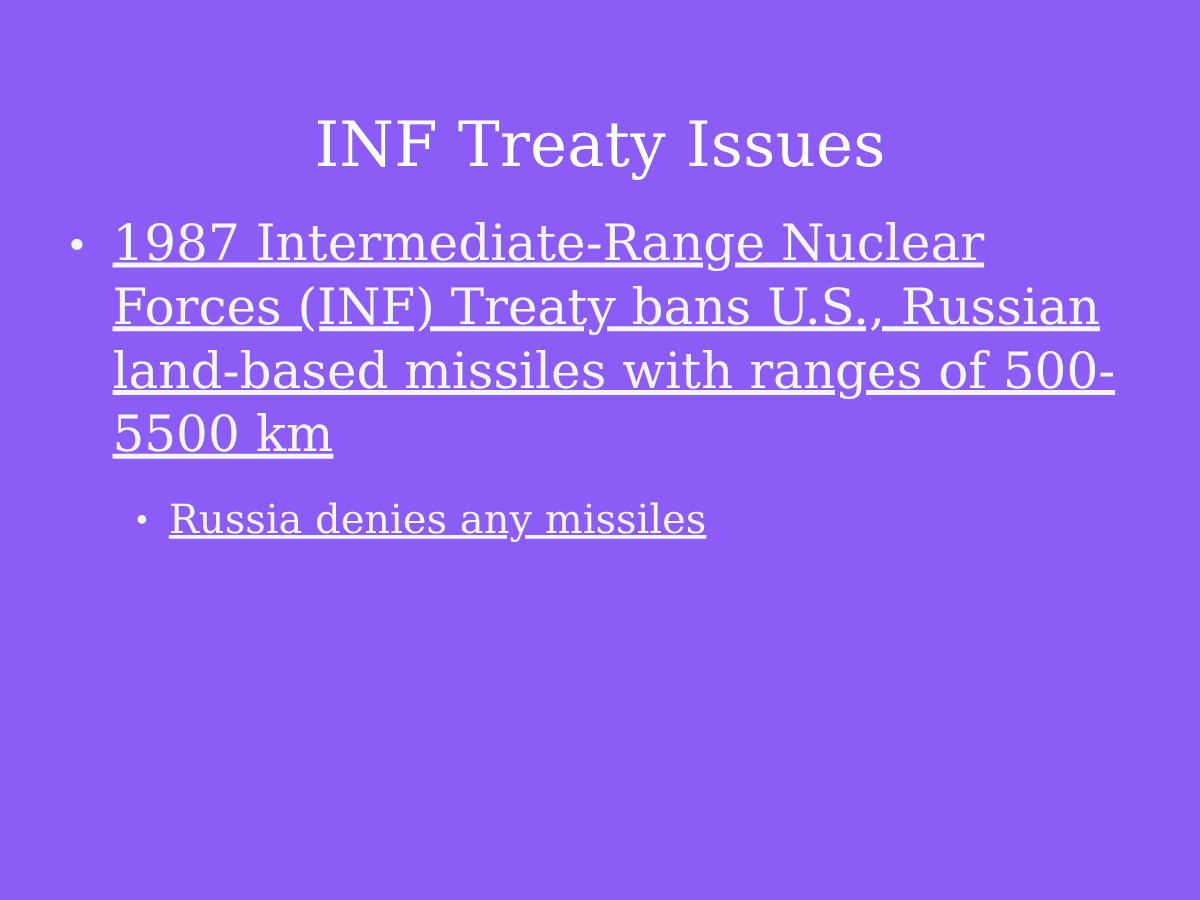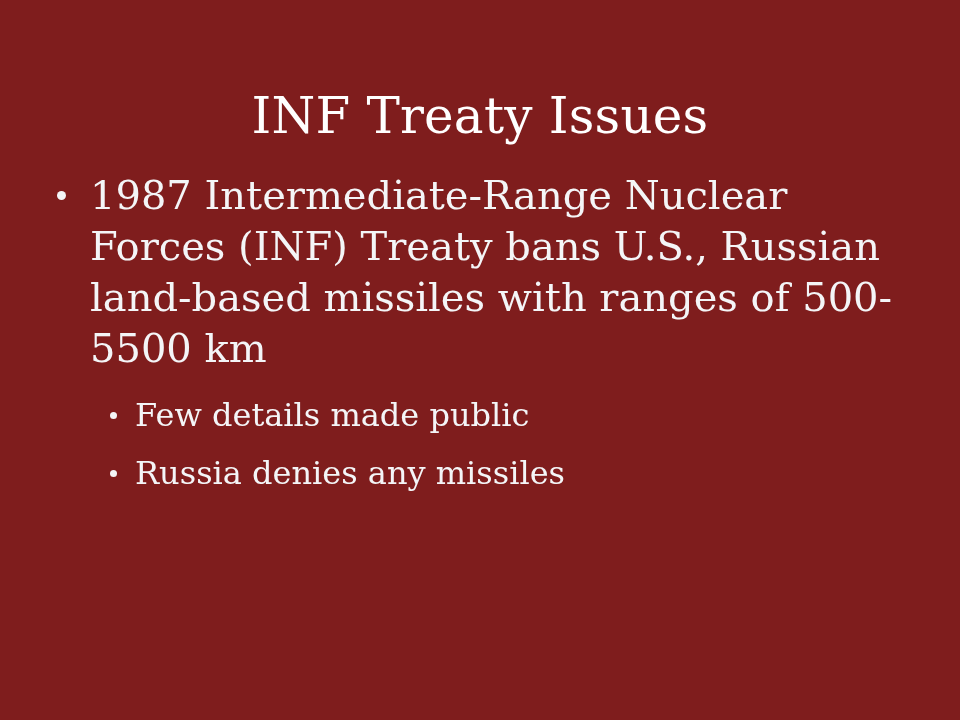--- a/index.html
+++ b/index.html
@@ -11,21 +11,21 @@
     width: 960px;
     height: 720px;
     overflow: hidden;
     font-family: "DejaVu Serif", "Liberation Serif", serif;
   }
 
   .slide {
     position: relative;
     width: 960px;
     height: 720px;
-    background: #7f1d1d;
+    background: #8b5cf6;
     box-sizing: border-box;
     overflow: hidden;
   }
 
   .slide-title {
     position: absolute;
     top: 52px;
     left: 0;
     width: 960px;
     text-align: center;
@@ -93,43 +93,40 @@
     border-radius: 50%;
     background: #F4F5F7;
   }
 
   .sub-group {
     margin-top: 20px;
   }
 
   .bullet-text {
     display: inline;
+    text-decoration: underline;
   }
 </style>
 </head>
 <body>
 
 <div class="slide">
 
   <h1 class="slide-title">INF Treaty Issues</h1>
 
   <div class="body-area">
 
     <div class="bullet-l1">
       <span class="dot"></span>
       <span class="bullet-text">1987 Intermediate-Range Nuclear Forces (INF) Treaty bans U.S., Russian land-based missiles with ranges of 500-5500 km</span>
     </div>
 
 
     <div class="sub-group">
 
-      <div class="bullet-l2">
-        <span class="dot"></span>
-        <span class="bullet-text">Few details made public</span>
-      </div>
 
       <div class="bullet-l2">
         <span class="dot"></span>
         <span class="bullet-text">Russia denies any missiles</span>
       </div>
 
     </div>
 
   </div>
 

